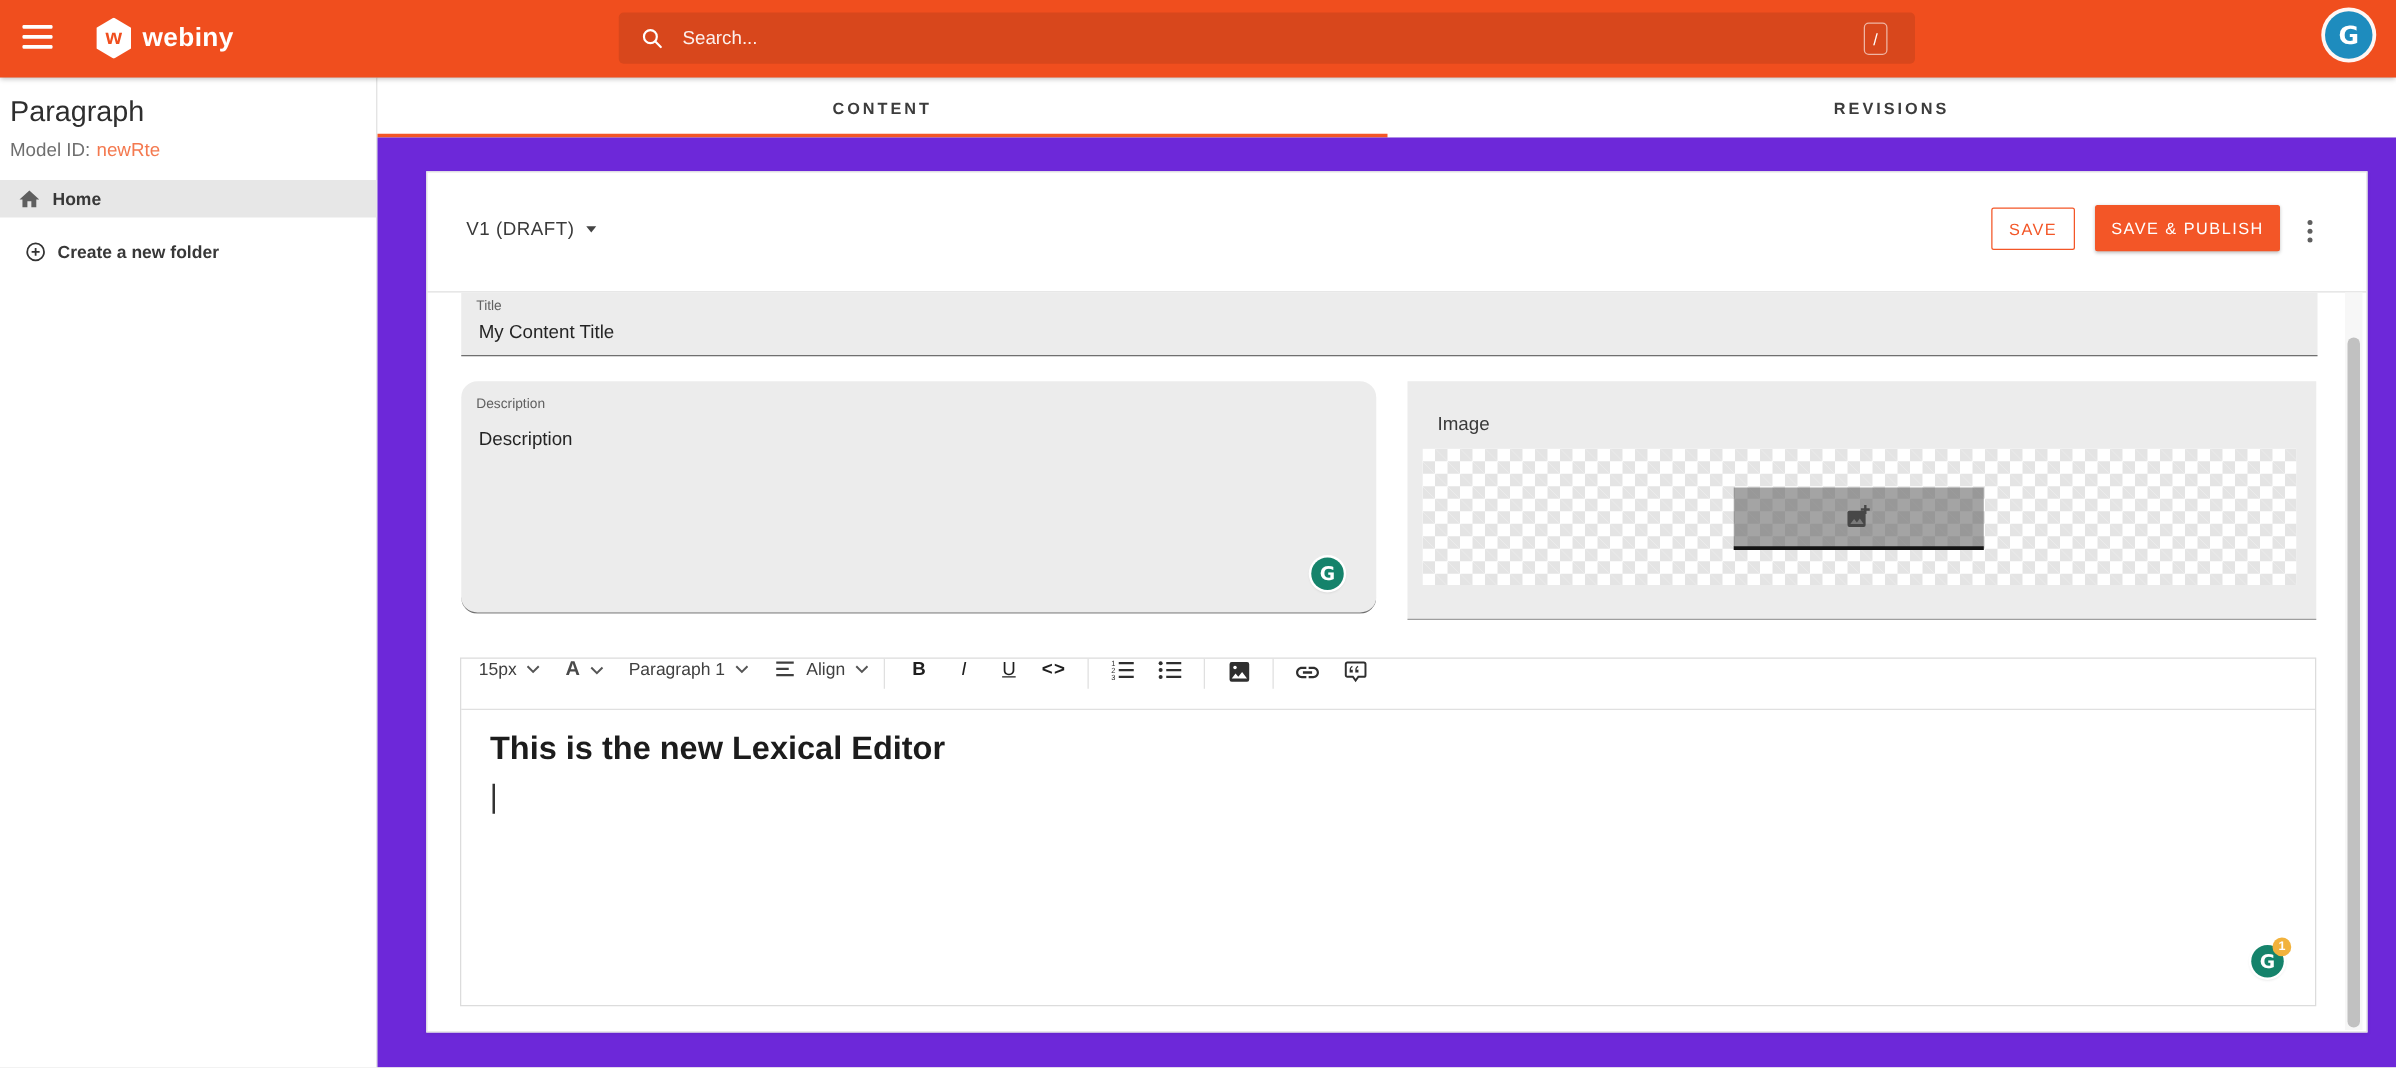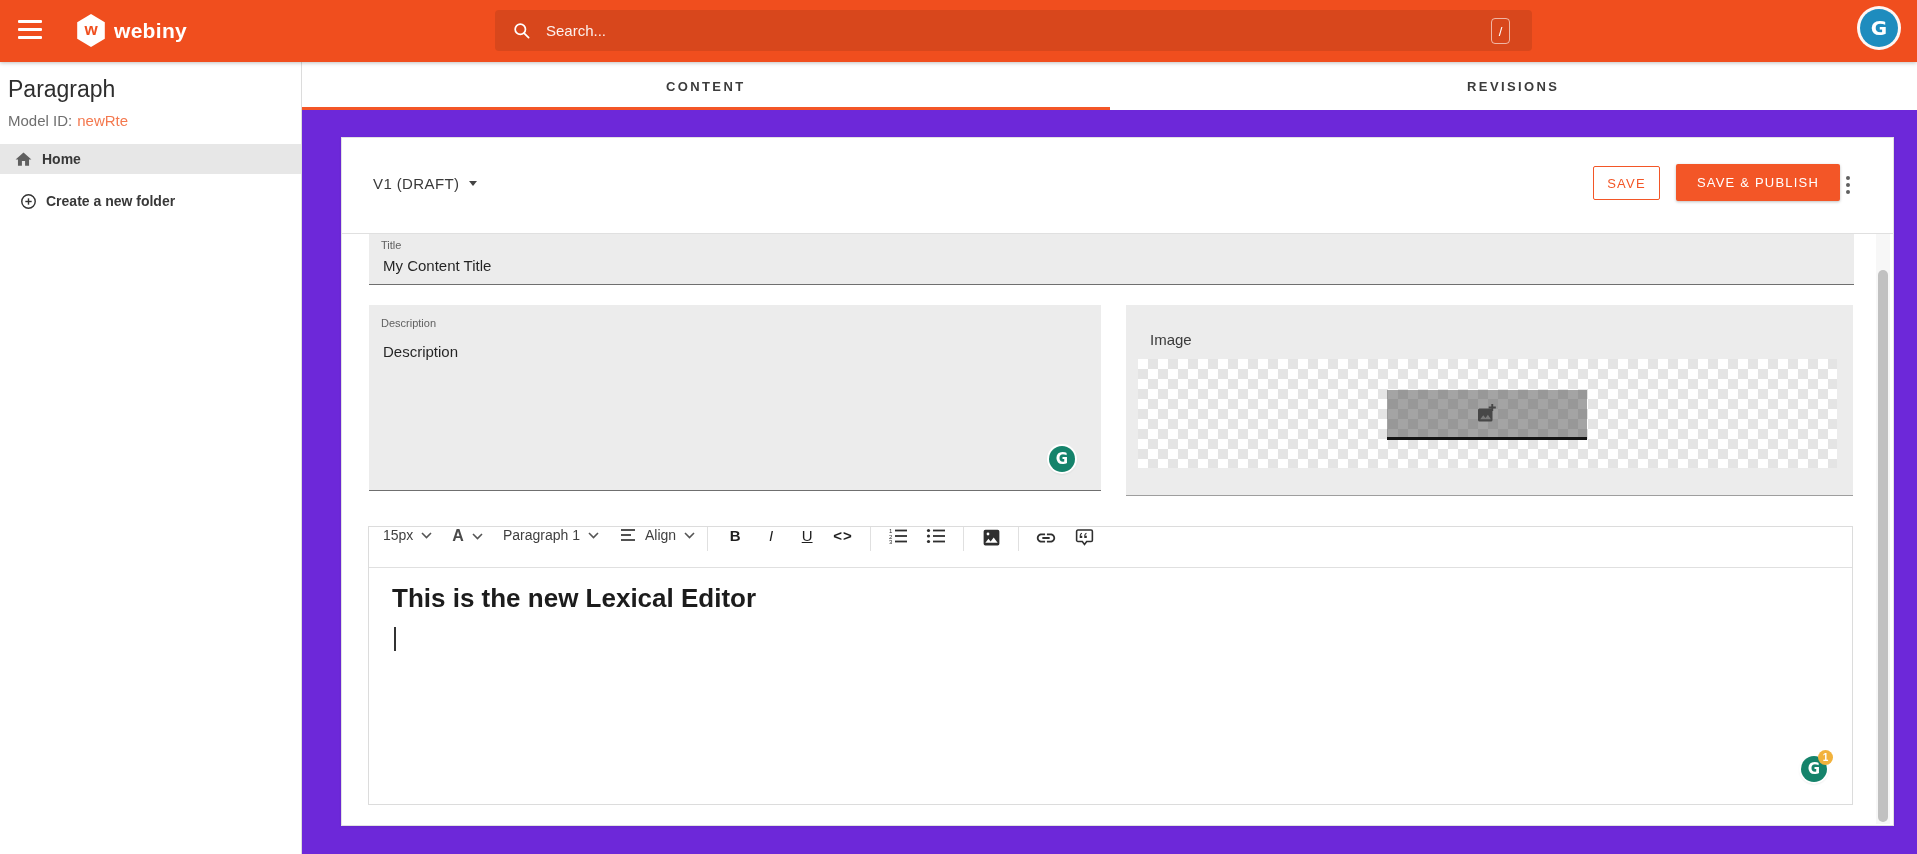--- a/index.html
+++ b/index.html
@@ -41,32 +41,32 @@
   .tab{flex:1;display:flex;align-items:center;justify-content:center;font-size:13px;letter-spacing:2.4px;color:#3c3c3c;font-weight:700;cursor:pointer;}
   .tab-indicator{position:absolute;left:0;top:45px;width:50%;height:3px;background:#F35627;}
   .content-bg{position:absolute;top:48px;left:0;right:0;bottom:0;background:#6d28d9;}
 
   
   .card{position:absolute;left:39px;top:27px;width:1553px;height:689px;background:#fff;border:1px solid #e2e2e2;box-shadow:0 1px 3px rgba(0,0,0,.07);}
   .version-dd{position:absolute;left:31px;top:37px;display:flex;align-items:center;font-size:15px;letter-spacing:.4px;color:#3a3a3a;cursor:pointer;}
   .version-caret{margin-left:9px;width:0;height:0;border-left:4px solid transparent;border-right:4px solid transparent;border-top:5px solid #444;}
   .btn{position:absolute;border-radius:2px;font-size:13px;letter-spacing:1.2px;cursor:pointer;display:flex;align-items:center;justify-content:center;}
   .btn-outline{left:1251px;top:28px;width:67px;height:34px;background:#fff;border:1px solid #F35627;color:#F35627;}
-  .btn-filled{left:1334px;top:26px;width:164px;height:37px;background:#F35627;border:none;color:#fff;box-shadow:0 1px 3px rgba(0,0,0,.25);}
+  .btn-filled{left:1334px;top:26px;width:148px;height:37px;background:#F35627;border:none;color:#fff;box-shadow:0 1px 3px rgba(0,0,0,.25);}
   .kebab{position:absolute;left:1496px;top:31px;width:20px;height:32px;display:flex;flex-direction:column;align-items:center;justify-content:center;gap:3px;cursor:pointer;}
   .kebab i{width:4px;height:4px;border-radius:50%;background:#5f5f5f;}
 
   .scrollarea{position:absolute;top:95px;left:0;right:0;bottom:0;border-top:1px solid #e0e0e0;overflow:hidden;}
 
   .field-label{position:absolute;left:12px;font-size:11px;color:#616161;}
   .title-field{position:absolute;left:27px;top:0;width:1485px;height:51px;background:#ececec;border-bottom:1px solid #6f6f6f;}
   .title-field .field-label{top:5px;}
   .title-field input{position:absolute;left:12px;top:22px;width:95%;background:transparent;border:none;outline:none;font-size:15px;color:rgba(0,0,0,.85);}
 
-  .desc-field{position:absolute;left:27px;top:71px;width:732px;height:186px;background:#ececec;border-bottom:1px solid #6f6f6f;}
+  .desc-field{position:absolute;left:27px;top:71px;width:732px;height:186px;background:#ececec;border-bottom:1px solid #6f6f6f;border-radius:13px;}
   .desc-field .field-label{top:12px;}
   .desc-field textarea{position:absolute;left:12px;top:36px;width:680px;height:110px;background:transparent;border:none;outline:none;resize:none;font-size:15px;color:rgba(0,0,0,.85);}
 
   .gram{border-radius:50%;background:#15836B;box-shadow:0 0 0 2px #fff,0 1px 3px rgba(0,0,0,.3);display:flex;align-items:center;justify-content:center;cursor:pointer;}
   .gram span{color:#fff;font-weight:700;font-size:15px;font-family:"DejaVu Sans",sans-serif;}
   .gram-desc{position:absolute;width:26px;height:26px;right:26px;bottom:18px;}
   .gram-rte{position:absolute;width:26px;height:26px;right:25px;bottom:22px;}
   .gram-badge{position:absolute;top:-6px;right:-6px;width:15px;height:15px;border-radius:50%;background:#F2B23C;color:#fff;font-size:10px;font-weight:700;display:flex;align-items:center;justify-content:center;}
 
   .image-panel{position:absolute;left:784px;top:71px;width:727px;height:191px;background:#ececec;border-bottom:1px solid #9e9e9e;}

